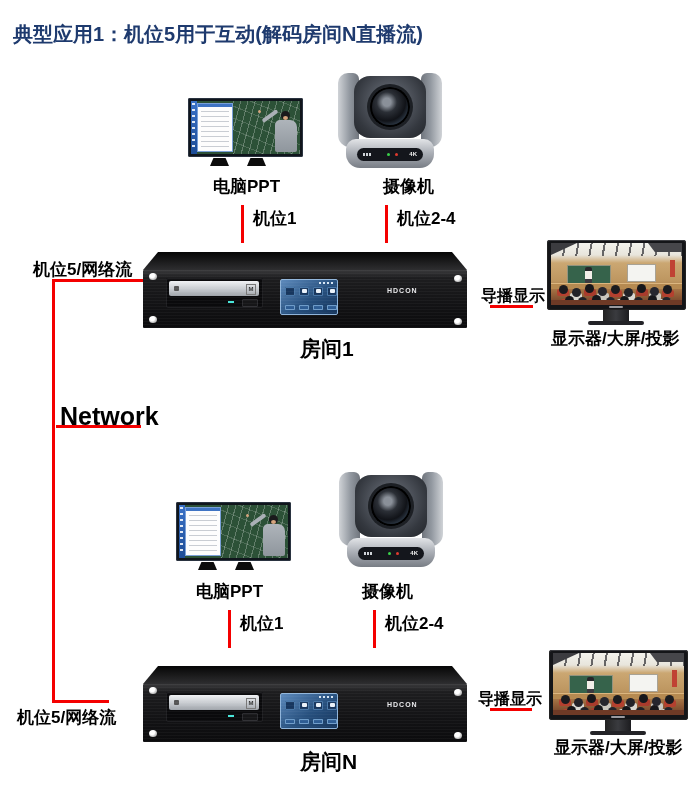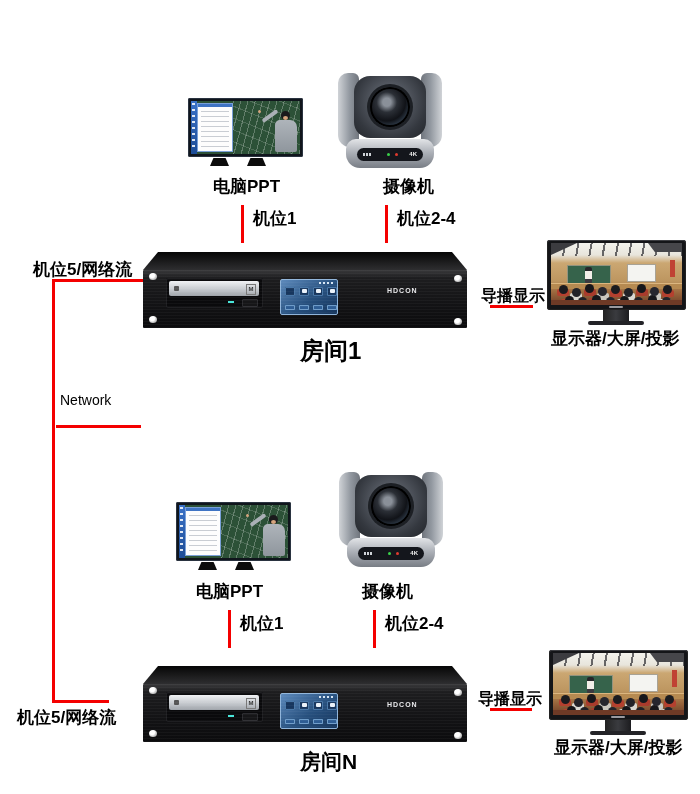--- a/index.html
+++ b/index.html
@@ -110,20 +110,21 @@
   .tv-floor{position:absolute;left:0;top:57px;width:131px;height:5px;background:#6e3a26}
   .tv-logo{position:absolute;left:62px;top:66px;width:14px;height:2px;background:#9a9a9e;border-radius:1px}
   .tv-neck{position:absolute;left:56px;top:70px;width:26px;height:11px;background:linear-gradient(90deg,#222,#3a3b3f 50%,#1c1c1f)}
   .tv-base{position:absolute;left:41px;top:81px;width:56px;height:4px;background:#232327;border-radius:2px}
 </style>
 </head>
 <body>
 
 <div id="canvas">
 
+  <div class="page-title">典型应用1：机位5用于互动(解码房间N直播流)</div>
 
   <div>
 
     <div class="mon" style="left:188px;top:98px">
       <div class="mon-frame"></div>
       <div class="mon-screen">
         <div class="mon-task">
             <i></i>
           </div>
         <div class="mon-doc">
@@ -195,21 +196,21 @@
               <i></i>
             </div>
           <div class="ts-btn" style="left:4px"></div>
           <div class="ts-btn" style="left:18px"></div>
           <div class="ts-btn" style="left:32px"></div>
           <div class="ts-btn" style="left:46px"></div>
         </div>
         <div class="brand">HDCON</div>
       </div>
     </div>
-    <div class="lbl" style="left:300px;top:335px;font-size:24px">房间1</div>
+    <div class="lbl" style="left:300px;top:335px;font-size:21px">房间1</div>
 
     <div class="lbl" style="left:481px;top:286px;font-size:16px">导播显示</div>
     <div class="rl" style="left:490px;top:305px;width:43px;height:3px"></div>
 
     <div class="tv" style="left:547px;top:240px">
       <div class="tv-bezel"></div>
       <div class="tv-screen">
         <div class="tv-ceil"></div>
         <div class="tv-corner-l"></div>
         <div class="tv-corner-r"></div>
@@ -223,21 +224,21 @@
         <div class="tv-floor"></div>
       </div>
       <div class="tv-logo"></div>
       <div class="tv-neck"></div>
       <div class="tv-base"></div>
     </div>
     <div class="lbl" style="left:551px;top:327px;font-size:17px">显示器/大屏/投影</div>
   </div>
 
   <div class="rl" style="left:52px;top:279px;width:3px;height:424px"></div>
-  <div class="lbl" style="left:60px;top:392px;font-size:14px;font-weight:400">Network</div>
+  <div class="lbl" style="left:60px;top:402px;font-size:25px;font-weight:700">Network</div>
   <div class="rl" style="left:56px;top:425px;width:85px;height:3px"></div>
 
   <div>
 
     <div class="mon" style="left:176px;top:502px">
       <div class="mon-frame"></div>
       <div class="mon-screen">
         <div class="mon-task">
             <i></i>
           </div>

